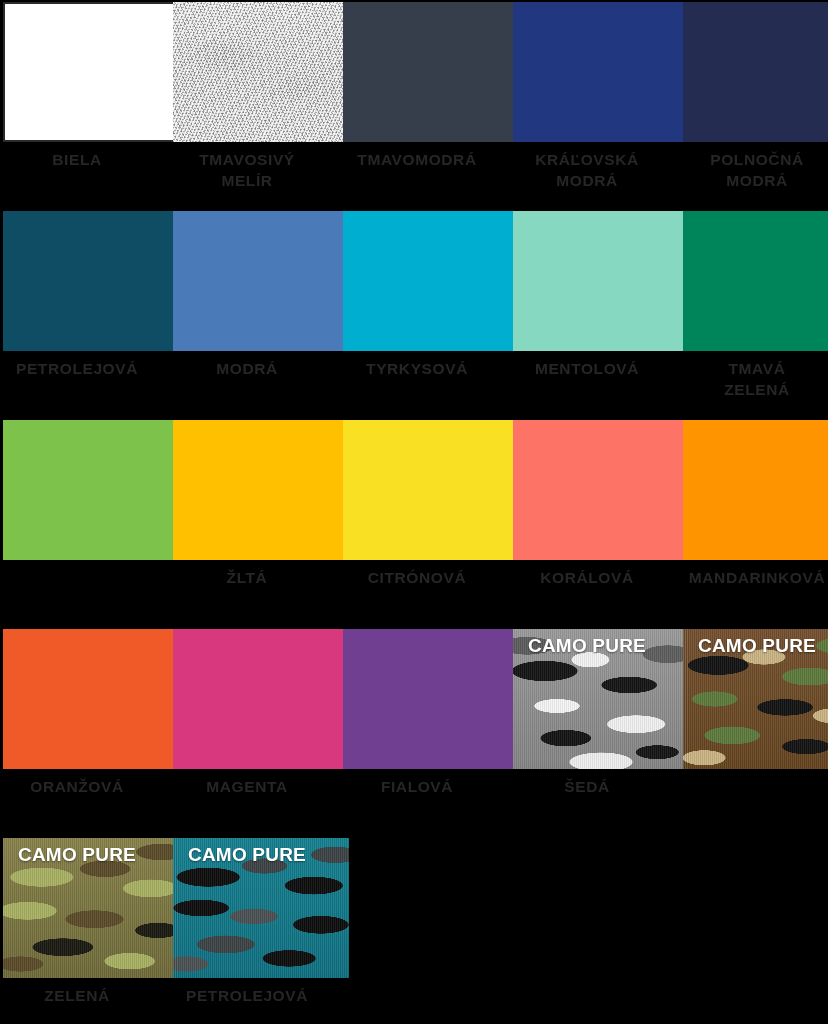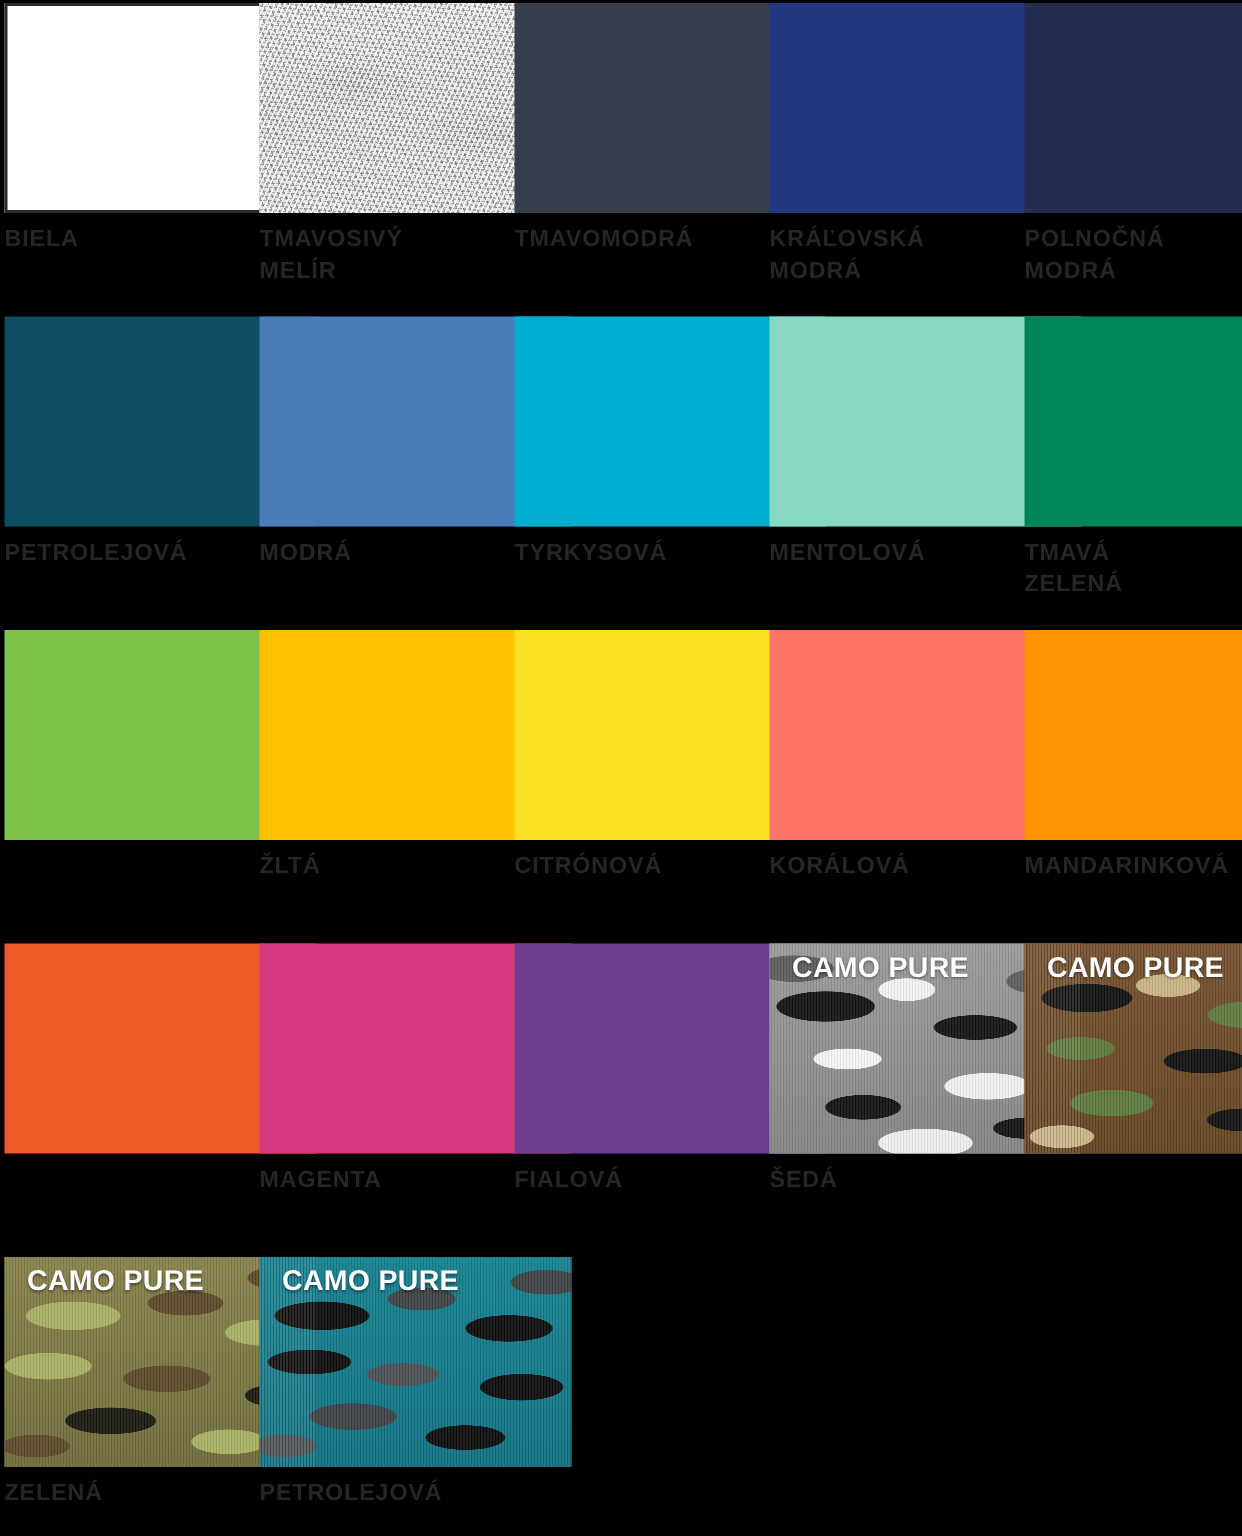--- a/index.html
+++ b/index.html
@@ -27,32 +27,31 @@
   .swatch-cell {
     width: 148px;
     position: relative;
   }
 
   .swatch-chip {
     width: 176px;
     height: 140px;
     position: relative;
     overflow: hidden;
-    padding-left: 32px;
   }
 
   .swatch-chip.bordered {
     border: 2px solid #2b2b2b;
     box-sizing: border-box;
   }
 
   .swatch-label {
     display: block;
     width: 148px;
-    text-align: left;
+    text-align: center;
     color: #262626;
     font-size: 15.5px;
     font-weight: bold;
     letter-spacing: 0.6px;
     line-height: 21px;
     padding-top: 7px;
     white-space: pre-line;
     text-transform: uppercase;
   }
 
@@ -219,20 +218,21 @@
     <div class="swatch-cell">
       <div class="swatch-chip" style="background-color: rgb(253, 116, 102);"></div>
       <span class="swatch-label">KORÁLOVÁ</span>
     </div>
     <div class="swatch-cell">
       <div class="swatch-chip" style="background-color: rgb(254, 148, 0);"></div>
       <span class="swatch-label">MANDARINKOVÁ</span>
     </div>
     <div class="swatch-cell">
       <div class="swatch-chip" style="background-color: rgb(239, 90, 40);"></div>
+      <span class="swatch-label">ORANŽOVÁ</span>
     </div>
     <div class="swatch-cell">
       <div class="swatch-chip" style="background-color: rgb(216, 57, 126);"></div>
       <span class="swatch-label">MAGENTA</span>
     </div>
     <div class="swatch-cell">
       <div class="swatch-chip" style="background-color: rgb(112, 63, 146);"></div>
       <span class="swatch-label">FIALOVÁ</span>
     </div>
     <div class="swatch-cell">

